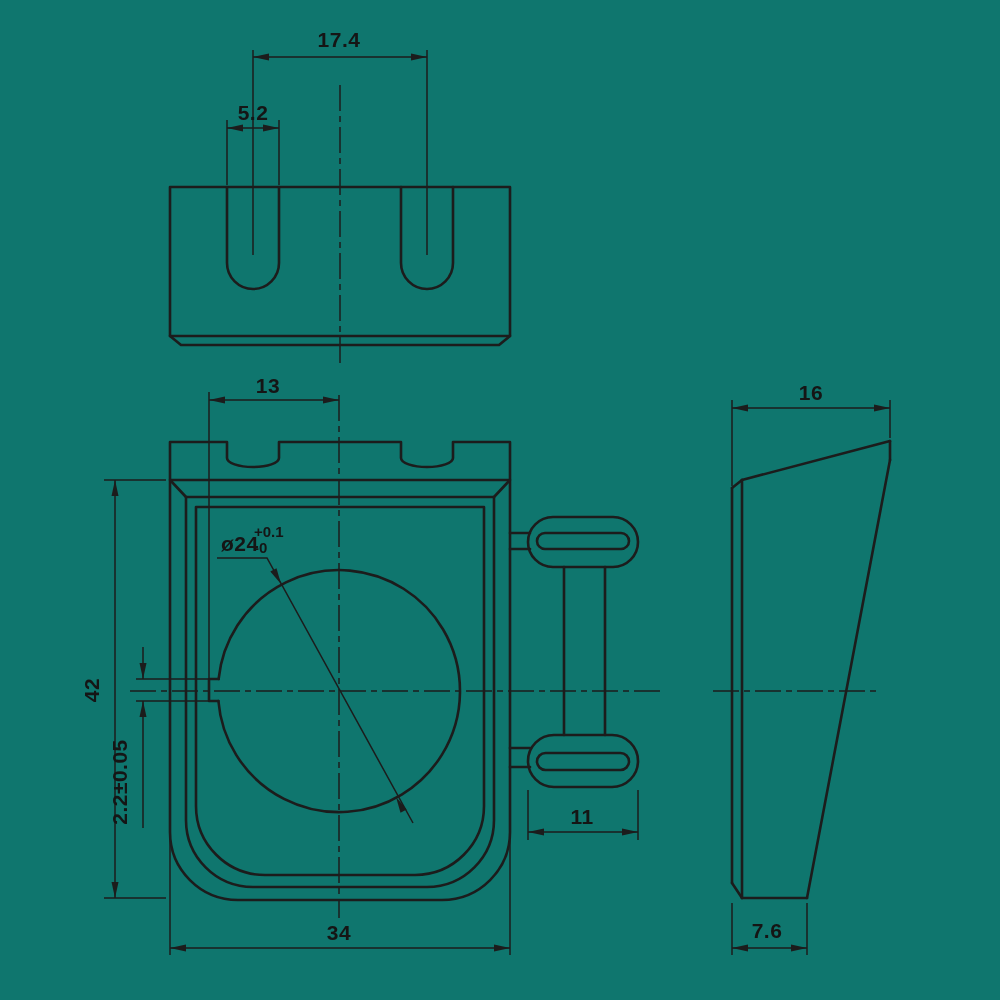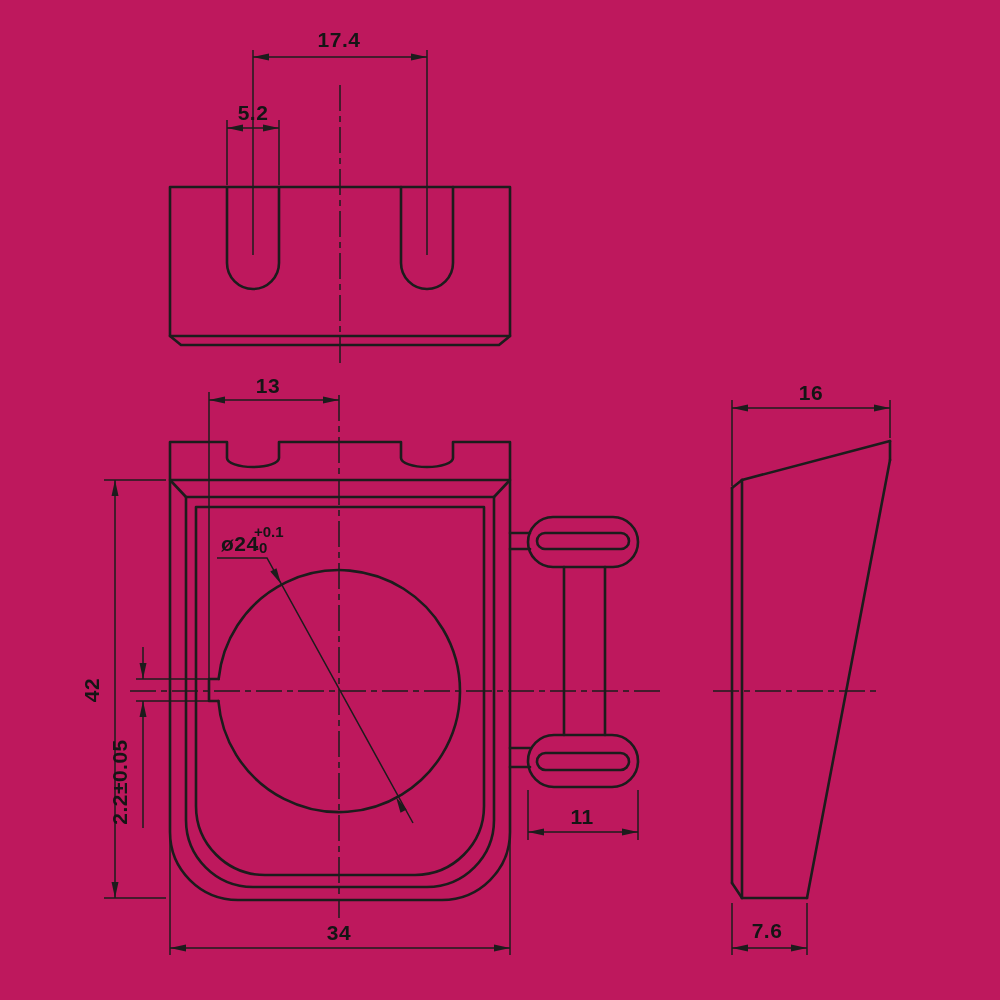--- a/index.html
+++ b/index.html
@@ -1,16 +1,16 @@
 <!DOCTYPE html>
 <html><head>
 <meta charset="utf-8">
 <style>
   html,body{margin:0;padding:0;background:#ffffff;}
-  .canvas{position:relative;width:1000px;height:1000px;background:#be185d;overflow:hidden;
+  .canvas{position:relative;width:1000px;height:1000px;background:#0f766e;overflow:hidden;
           font-family:"Liberation Sans", sans-serif;}
   svg{position:absolute;left:0;top:0;}
   .ol{stroke:#1c1c1c;stroke-width:2.6;fill:none;stroke-linecap:round;stroke-linejoin:round;}
   .thin{stroke:#1c1c1c;stroke-width:1.5;fill:none;stroke-linecap:butt;}
   .cl{stroke:#1c1c1c;stroke-width:1.5;fill:none;stroke-dasharray:26 5 6 5;}
   .arr{fill:#1c1c1c;stroke:none;}
   text{fill:#151515;font-family:"Liberation Sans", sans-serif;}
   .dim{font-size:21px;font-weight:bold;letter-spacing:0.5px;}
   .tol{font-size:15px;font-weight:bold;}
 </style>

